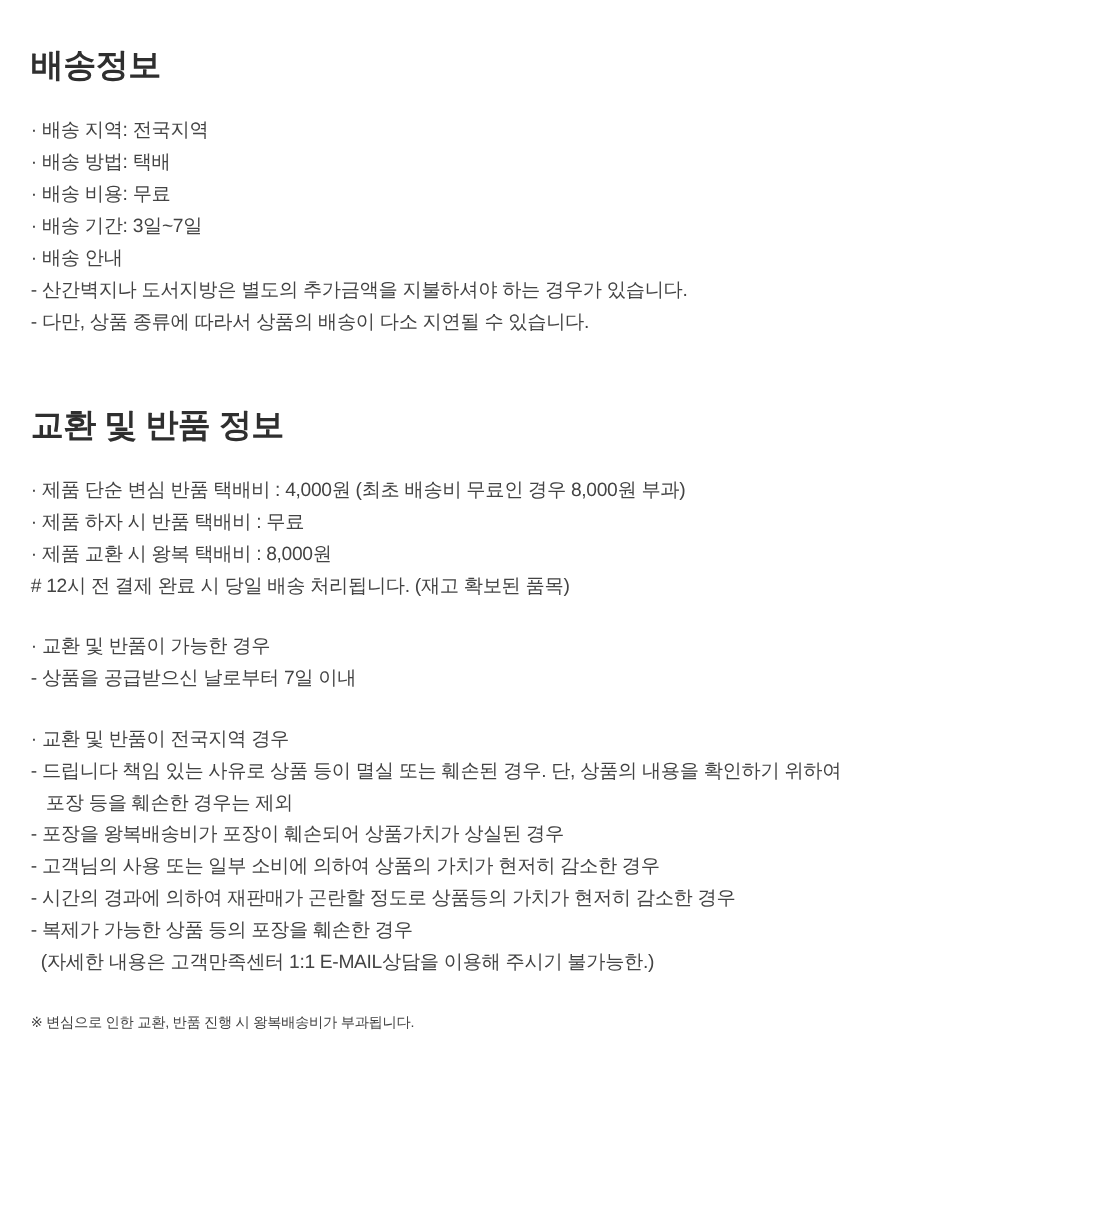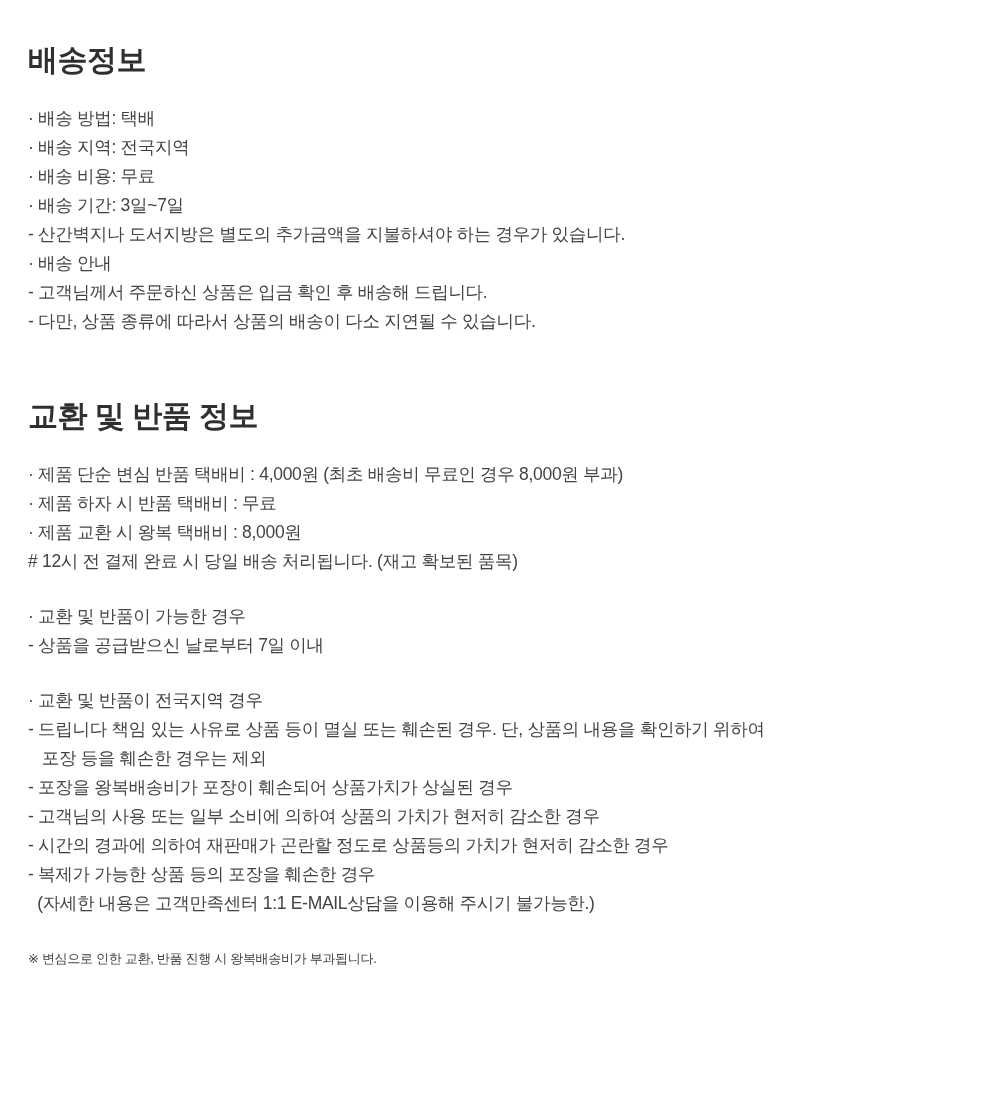--- a/index.html
+++ b/index.html
@@ -52,27 +52,26 @@
   }
 </style>
 </head>
 <body>
 
 <div class="page">
 
   <section class="section">
     <h2 class="section-title">배송정보</h2>
     <div class="block">
+      <div class="line">· 배송 지역: 전국지역</div>
       <div class="line">· 배송 방법: 택배</div>
-      <div class="line">· 배송 지역: 전국지역</div>
       <div class="line">· 배송 비용: 무료</div>
       <div class="line">· 배송 기간: 3일~7일</div>
+      <div class="line">· 배송 안내</div>
       <div class="line">- 산간벽지나 도서지방은 별도의 추가금액을 지불하셔야 하는 경우가 있습니다.</div>
-      <div class="line">· 배송 안내</div>
-      <div class="line">- 고객님께서 주문하신 상품은 입금 확인 후 배송해 드립니다.</div>
       <div class="line">- 다만, 상품 종류에 따라서 상품의 배송이 다소 지연될 수 있습니다.</div>
     </div>
   </section>
 
   <div class="spacer-section"></div>
 
   <section class="section">
     <h2 class="section-title">교환 및 반품 정보</h2>
 
     <div class="block">

